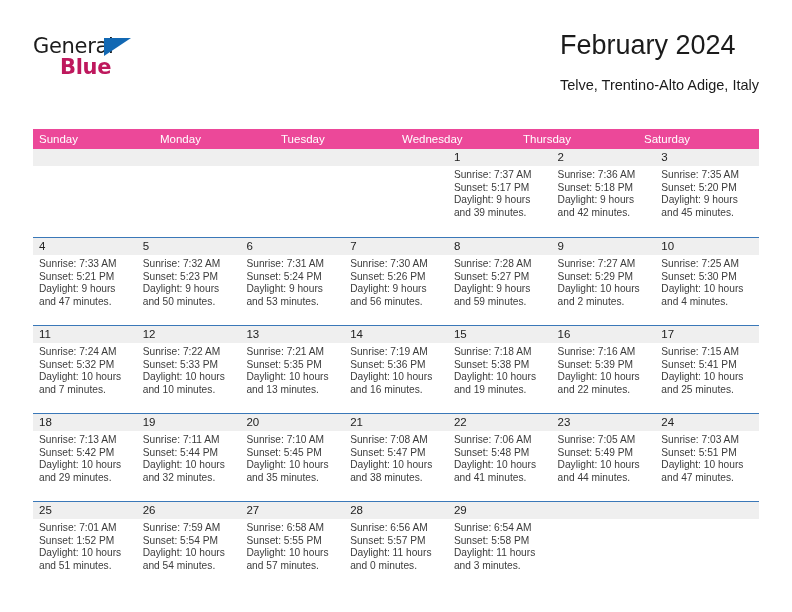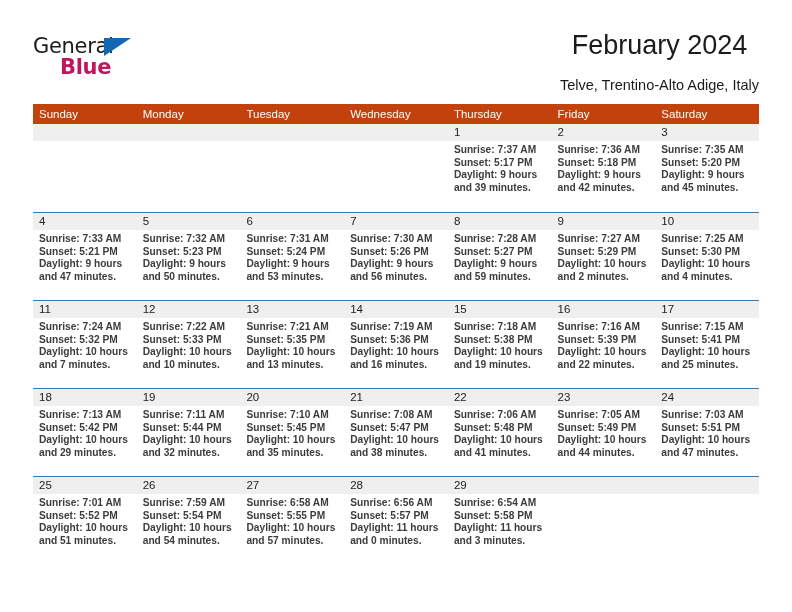--- a/index.html
+++ b/index.html
@@ -66,21 +66,21 @@
     letter-spacing: -0.3px;
     color: #be185d;
     font-family: "DejaVu Sans", sans-serif;
     font-weight: 700;
   }
 
   .title-block {
     position: absolute;
     right: 0;
     top: 0;
-    text-align: center;
+    text-align: left;
   }
   .cal-title {
     font-size: 27px;
     font-weight: 400;
     color: #1b1b1b;
     line-height: 34px;
     white-space: nowrap;
   }
   .cal-subtitle {
     font-size: 14.5px;
@@ -94,22 +94,23 @@
   
   .calendar {
     position: absolute;
     left: 33px;
     top: 104px;
     width: 726px;
   }
 
   .weekday-row {
     display: flex;
-    background: #c2410c;
+    background: #ec4899;
     height: 20px;
+    margin-top: 25px;
   }
   .weekday {
     flex: 1 1 0;
     color: #ffffff;
     font-size: 11.5px;
     line-height: 20px;
     padding-left: 6px;
     box-sizing: border-box;
     white-space: nowrap;
   }
@@ -140,21 +141,20 @@
     box-sizing: border-box;
   }
   .day-cell.empty .day-number {
     background: #efefef;
   }
   .day-info {
     padding: 3px 8px 0 6px;
     font-size: 10.2px;
     line-height: 12.6px;
     color: #3c3c3c;
-    font-weight: bold;
   }
   .day-info div {
     white-space: nowrap;
   }
 </style>
 </head>
 <body>
 
 <div class="page">
 
@@ -174,21 +174,20 @@
   </div>
 
   <div class="calendar">
 
     <div class="weekday-row">
       <div class="weekday">Sunday</div>
       <div class="weekday">Monday</div>
       <div class="weekday">Tuesday</div>
       <div class="weekday">Wednesday</div>
       <div class="weekday">Thursday</div>
-      <div class="weekday">Friday</div>
       <div class="weekday">Saturday</div>
     </div>
 
     <div id="weeks-container">
         <div class="week-row first">
           <div class="day-cell empty">
             <div class="day-number"></div>
           </div>
           <div class="day-cell empty">
             <div class="day-number"></div>
@@ -420,21 +419,21 @@
               <div>Daylight: 10 hours</div>
               <div>and 47 minutes.</div>
             </div>
           </div>
         </div>
         <div class="week-row">
           <div class="day-cell">
             <div class="day-number">25</div>
             <div class="day-info">
               <div>Sunrise: 7:01 AM</div>
-              <div>Sunset: 5:52 PM</div>
+              <div>Sunset: 1:52 PM</div>
               <div>Daylight: 10 hours</div>
               <div>and 51 minutes.</div>
             </div>
           </div>
           <div class="day-cell">
             <div class="day-number">26</div>
             <div class="day-info">
               <div>Sunrise: 7:59 AM</div>
               <div>Sunset: 5:54 PM</div>
               <div>Daylight: 10 hours</div>

